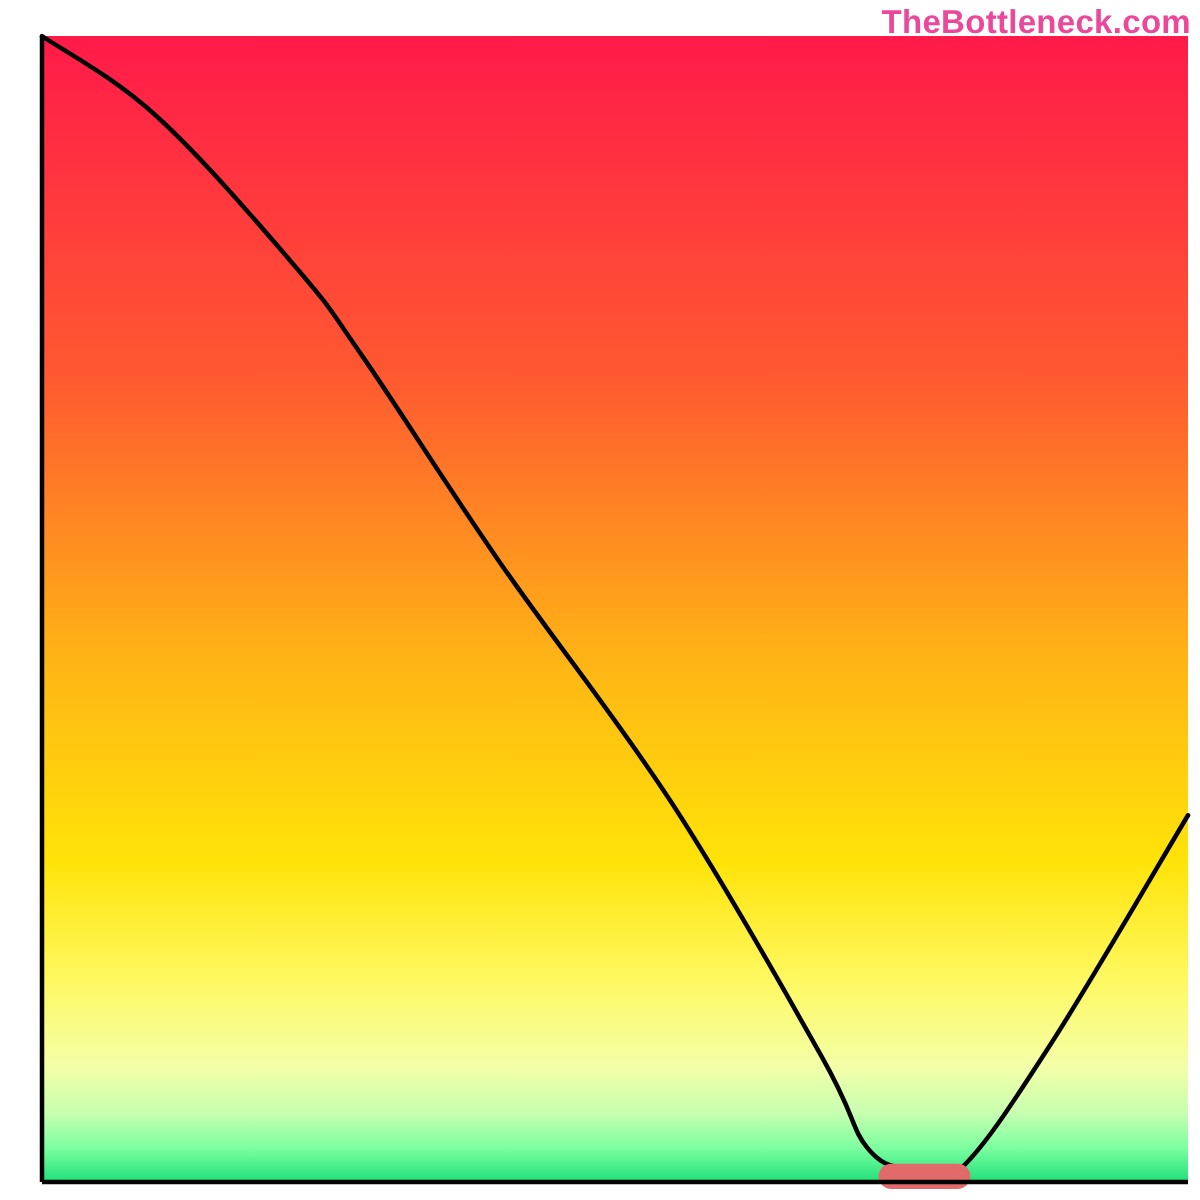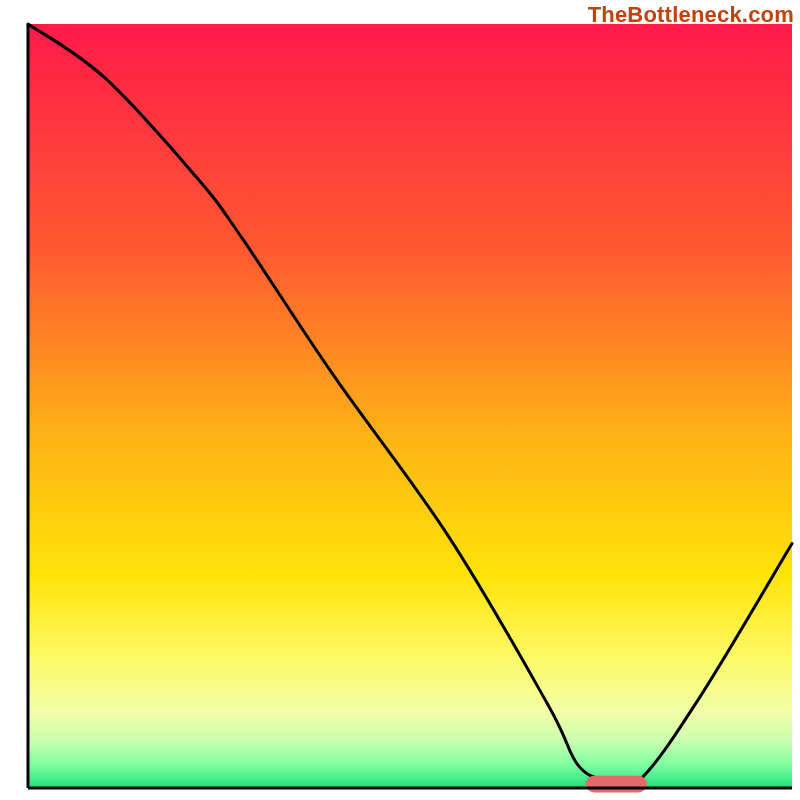--- a/index.html
+++ b/index.html
@@ -14,21 +14,21 @@
     position: relative;
     width: 800px;
     height: 800px;
   }
   .watermark {
     position: absolute;
     top: 2px;
     right: 6px;
     font-size: 22px;
     font-weight: 600;
-    color: #c2410c;
+    color: #ec4899;
     letter-spacing: 0.2px;
   }
   svg {
     position: absolute;
     top: 0;
     left: 0;
   }
 </style>
 </head>
 <body>

